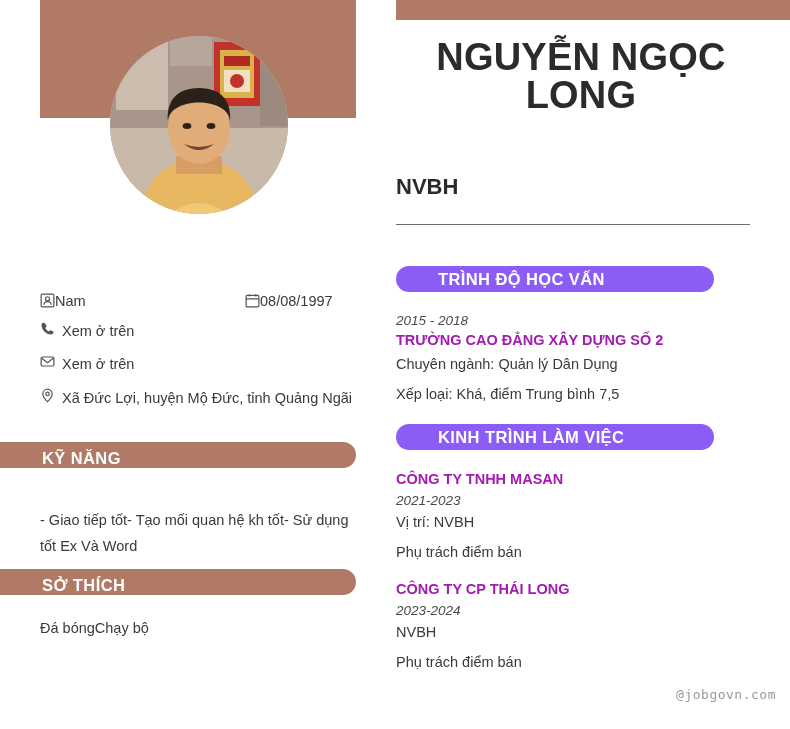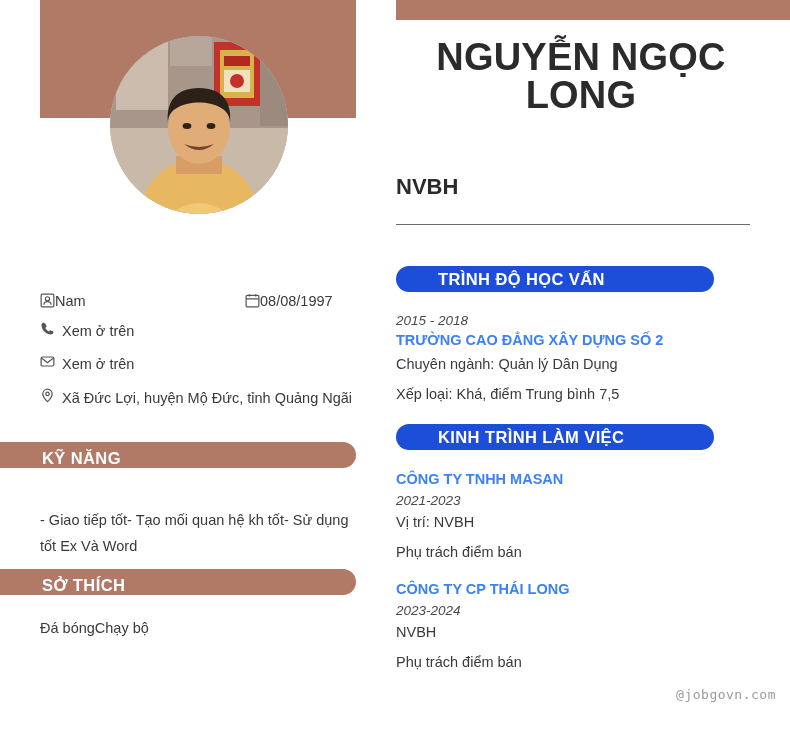--- a/index.html
+++ b/index.html
@@ -154,21 +154,21 @@
     left: 0; top: 224px;
     width: 354px;
     height: 1px;
     background: #6b6b6b;
   }
   .banner-right {
     position: absolute;
     left: 0;
     width: 318px;
     height: 26px;
-    background: #1d4ed8;
+    background: #8b5cf6;
     border-radius: 13px;
     display: flex;
     align-items: center;
   }
   .banner-right .banner-text {
     color: #ffffff;
     font-size: 16.5px;
     font-weight: bold;
     letter-spacing: .4px;
     padding-left: 42px;
@@ -185,21 +185,21 @@
   }
   .years {
     font-style: italic;
     font-size: 13.5px;
     color: #4a4a4a;
     margin-bottom: 4px;
   }
   .org {
     font-weight: bold;
     font-size: 14.5px;
-    color: #3b82f6;
+    color: #a21caf;
     margin-bottom: 6px;
   }
   .line { margin-bottom: 9px; line-height: 1.45; }
   .entry { margin-bottom: 18px; }
 
   #edu-body { top: 313px; }
   #exp-body { top: 471px; }
 
   .watermark {
     position: absolute;

